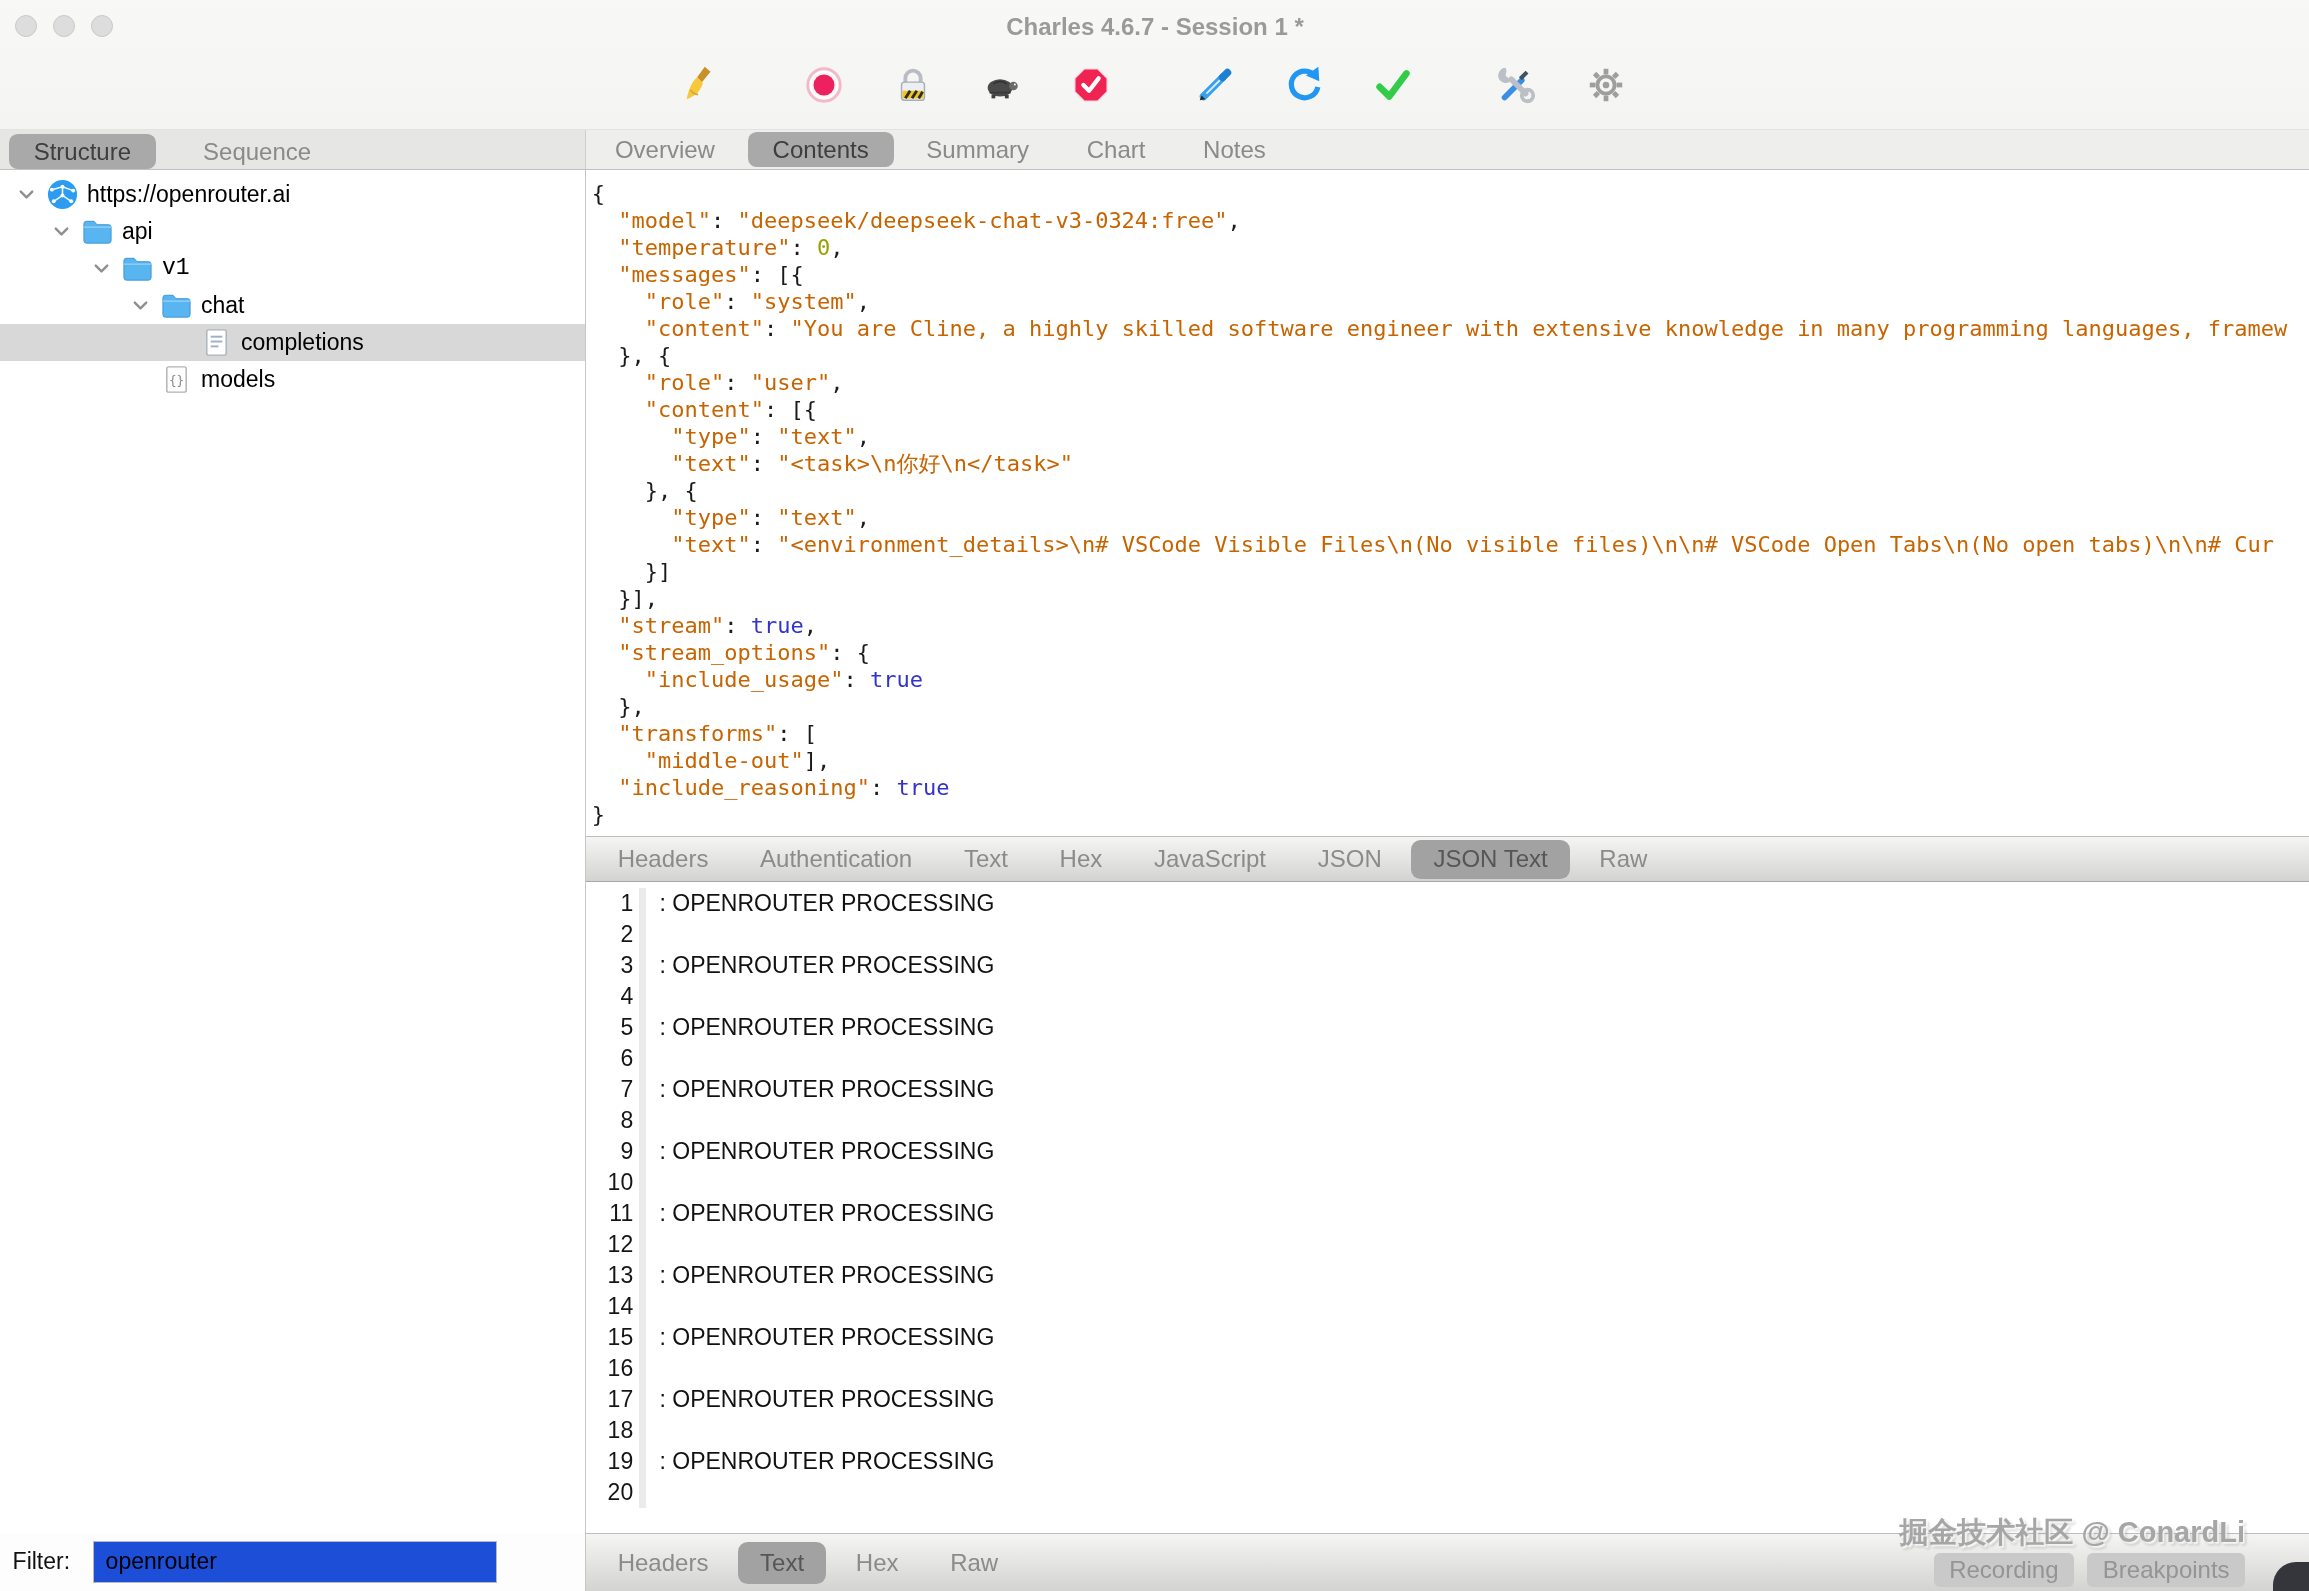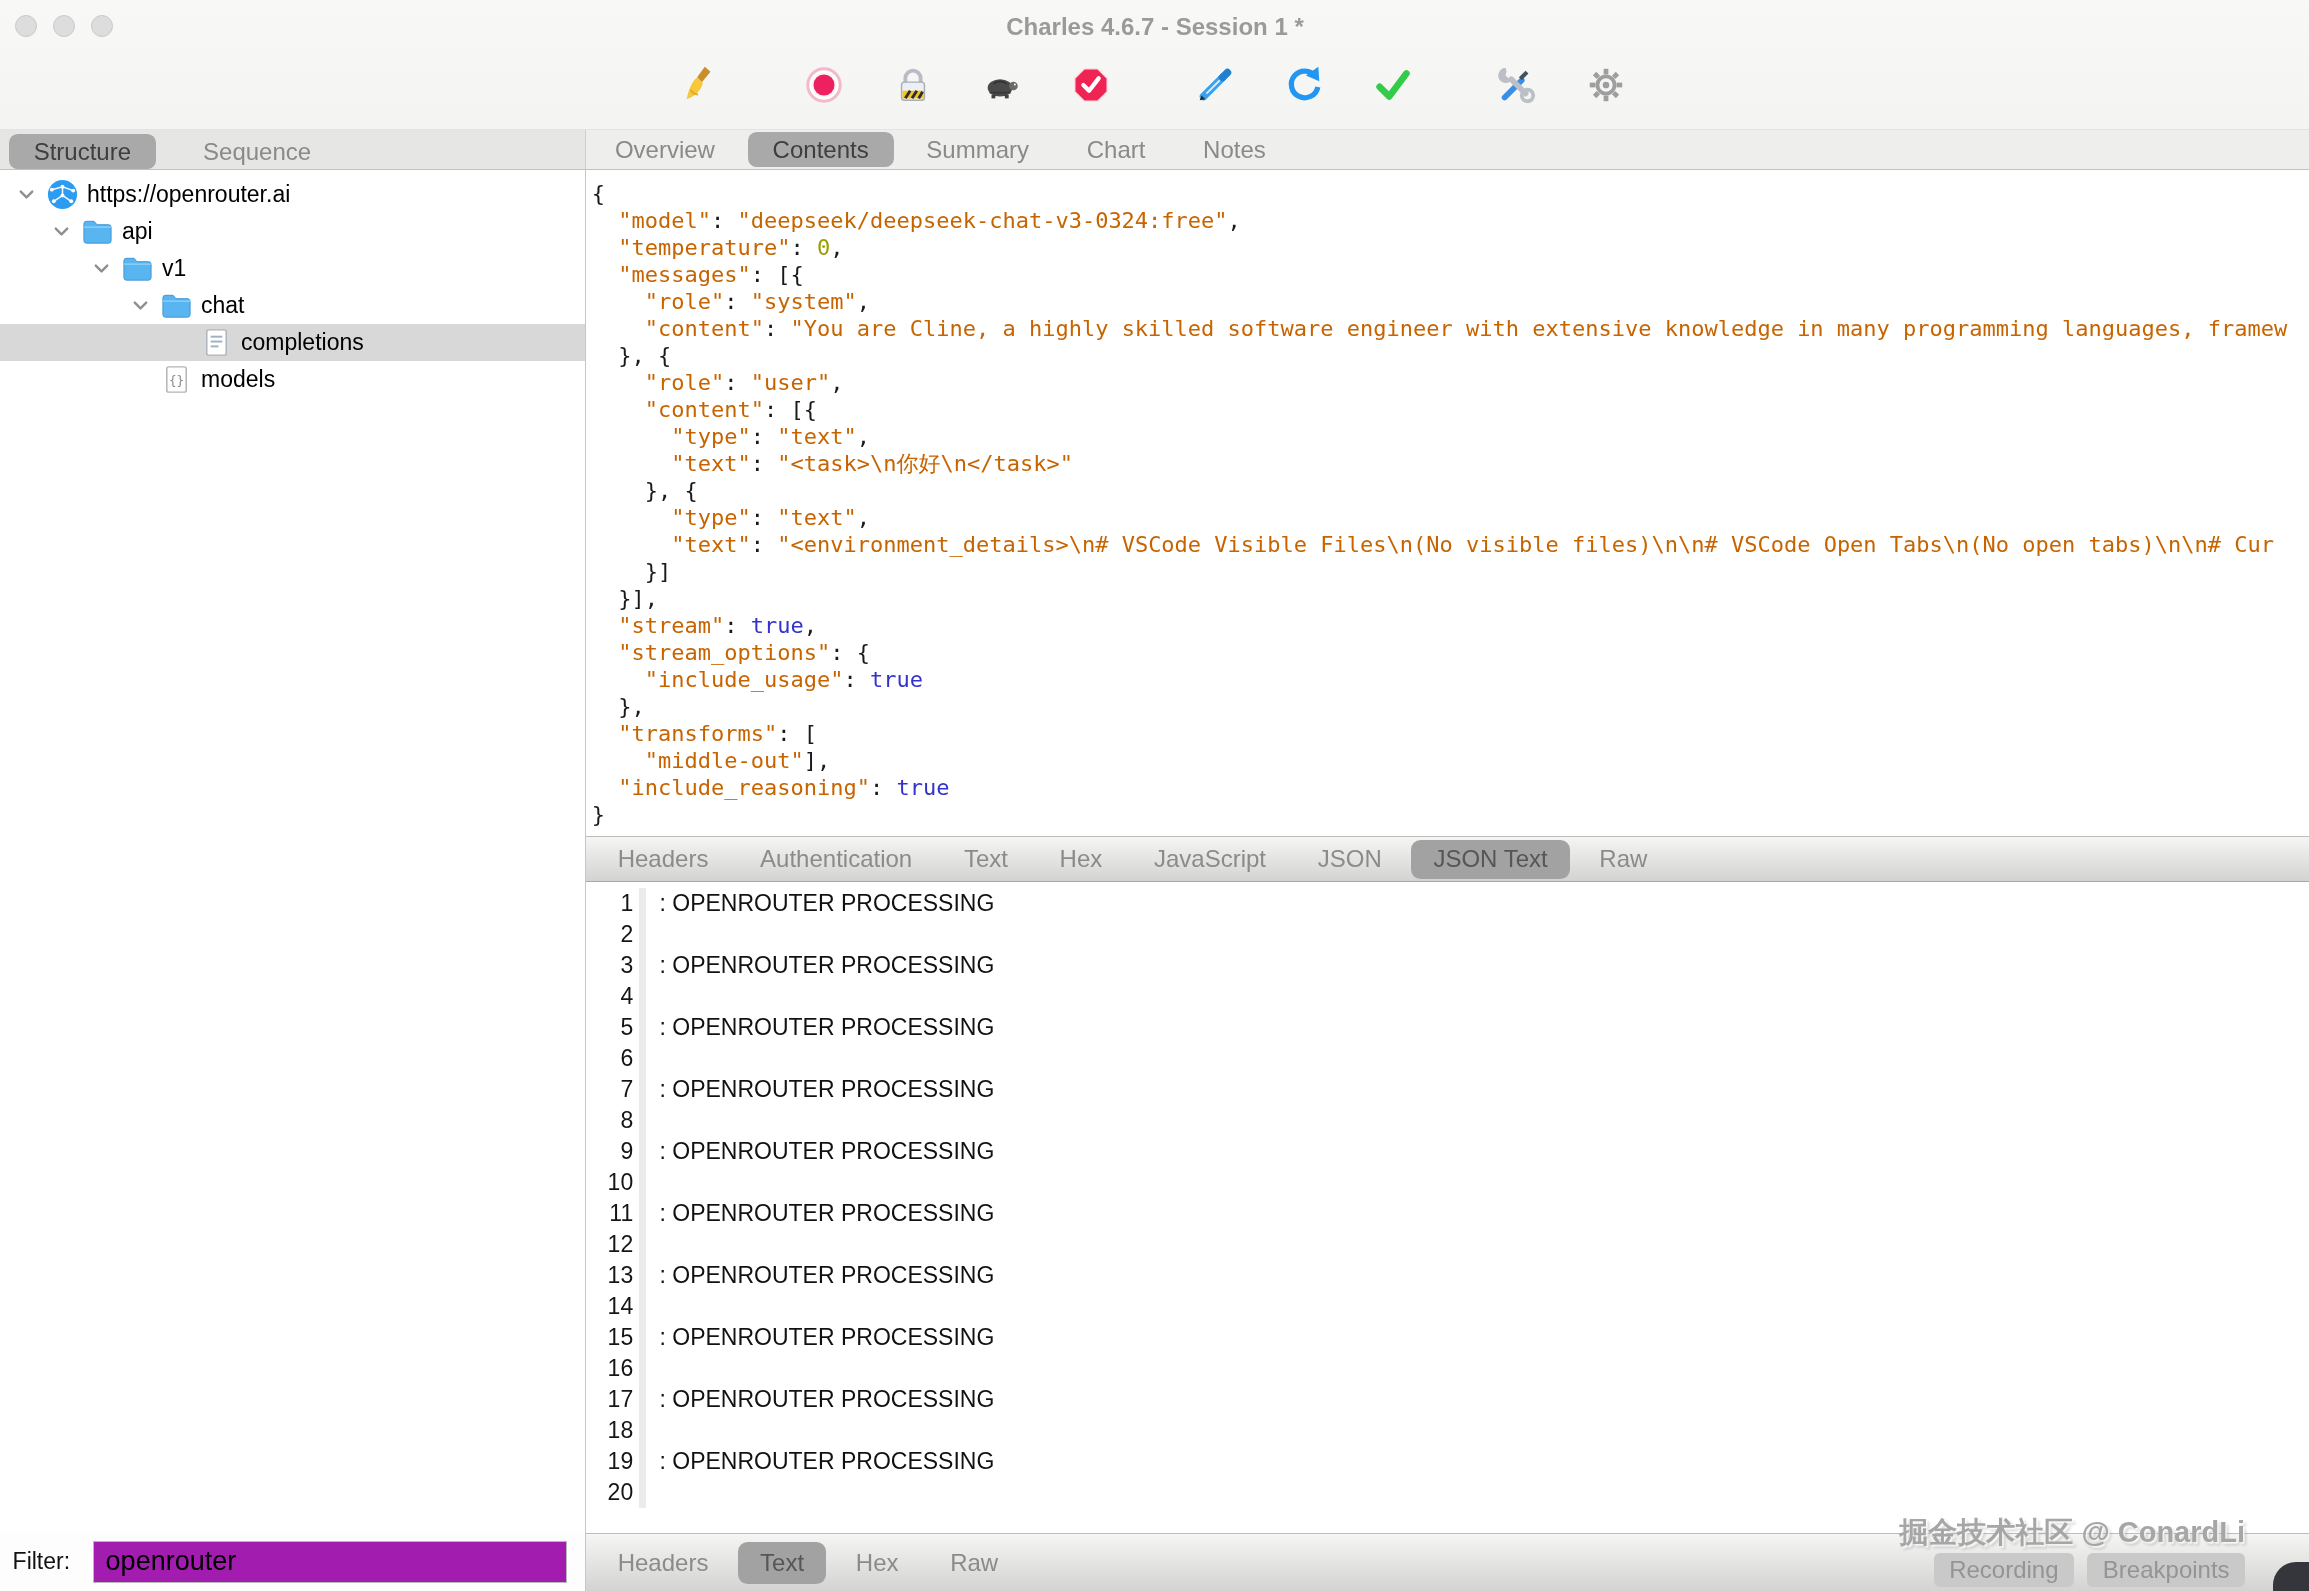--- a/index.html
+++ b/index.html
@@ -47,21 +47,21 @@
 
   .lowerpane{flex:1;min-height:0;background:#fff;overflow:hidden;padding-top:5.8px;font-size:23px}
   .pl{height:31px;display:flex;align-items:stretch}
   .ln{width:60px;flex:none;padding-right:5.8px;color:#151515;border-right:7.7px solid #ebebeb;display:flex;align-items:center;justify-content:flex-end}
   .pt{margin-left:13.5px;display:flex;align-items:center;color:#111;white-space:pre}
 
   
   .bottomrow{height:58px;flex:none;display:flex}
   .filterarea{width:586px;flex:none;background:#fdfdfd;border-right:1px solid #c6c6c6;position:relative}
   .flabel{position:absolute;left:12.6px;top:14.5px;font-size:23px;color:#111}
-  .finput{position:absolute;left:93px;top:7.7px;width:474px;height:42px;border:1px solid #b9b9b9;background:#a21caf;font-size:27px;padding:0 11.6px;font-family:inherit;color:#000;outline:none}
+  .finput{position:absolute;left:93px;top:7.7px;width:404px;height:42px;border:1px solid #b9b9b9;background:#1d4ed8;font-size:23px;padding:0 11.6px;font-family:inherit;color:#000;outline:none}
   .bottomtabs{flex:1;display:flex;align-items:center;padding-left:9.7px;gap:7.7px;background:linear-gradient(#f5f5f4,#d3d3d2);border-top:1px solid #bdbdbc}
   .bottomtabs .tab{height:42px;padding:0 22px;border-radius:9.7px;display:flex;align-items:center;font-size:24px;color:#8b8b8b;white-space:nowrap}
   .bottomtabs .tab.sel{background:#a2a2a2;color:#565656}
 
   .statusbar{height:39px;flex:none;background:#f3f3f2;border-top:1px solid #cfcfcf;display:flex;align-items:center;padding-left:25px;font-size:22px;color:#4e4e4e;white-space:nowrap}
 
   .watermark{position:absolute;right:65px;bottom:3.9px;text-align:right;z-index:5}
   .wmtext{font-size:29px;font-weight:700;color:#a6a6a6;text-shadow:1.9px 1.9px 1.9px rgba(255,255,255,.9),2.9px 2.9px 2.9px rgba(0,0,0,.22)}
   .wmbtns{display:flex;gap:13.5px;justify-content:flex-end;margin-top:0}
   .wmbtn{background:#c9c9c9;color:#949494;font-size:24px;padding:2.9px 15.4px;border-radius:5.8px}
@@ -236,21 +236,21 @@
               </svg>
             </span>
             <span class="nicon">
               <svg viewBox="0 0 34 34">
                 <path d="M3 9 a2.5 2.5 0 0 1 2.5-2.5 h8 l3 3.5 h12 a2.5 2.5 0 0 1 2.5 2.5 v14 a2.5 2.5 0 0 1 -2.5 2.5 h-23 a2.5 2.5 0 0 1 -2.5-2.5 z" fill="#58b5f0" stroke="#3c97d6" stroke-width="1"></path>
                 <path d="M3 12.5 h28" stroke="#8ed0f7" stroke-width="1.5"></path>
               </svg>
             </span>
             <span class="tlabel">api</span>
           </div>
-          <div class="trow" style="padding-left: 91px;">
+          <div class="trow" style="padding-left: 91px; font-family: Liberation Mono, monospace;">
             <span class="chev">
               <svg viewBox="0 0 22 22">
                 <polyline points="5,8 11,14 17,8" fill="none" stroke="#8f8f8f" stroke-width="2.5" stroke-linecap="round" stroke-linejoin="round"></polyline>
               </svg>
             </span>
             <span class="nicon">
               <svg viewBox="0 0 34 34">
                 <path d="M3 9 a2.5 2.5 0 0 1 2.5-2.5 h8 l3 3.5 h12 a2.5 2.5 0 0 1 2.5 2.5 v14 a2.5 2.5 0 0 1 -2.5 2.5 h-23 a2.5 2.5 0 0 1 -2.5-2.5 z" fill="#58b5f0" stroke="#3c97d6" stroke-width="1"></path>
                 <path d="M3 12.5 h28" stroke="#8ed0f7" stroke-width="1.5"></path>
               </svg>

